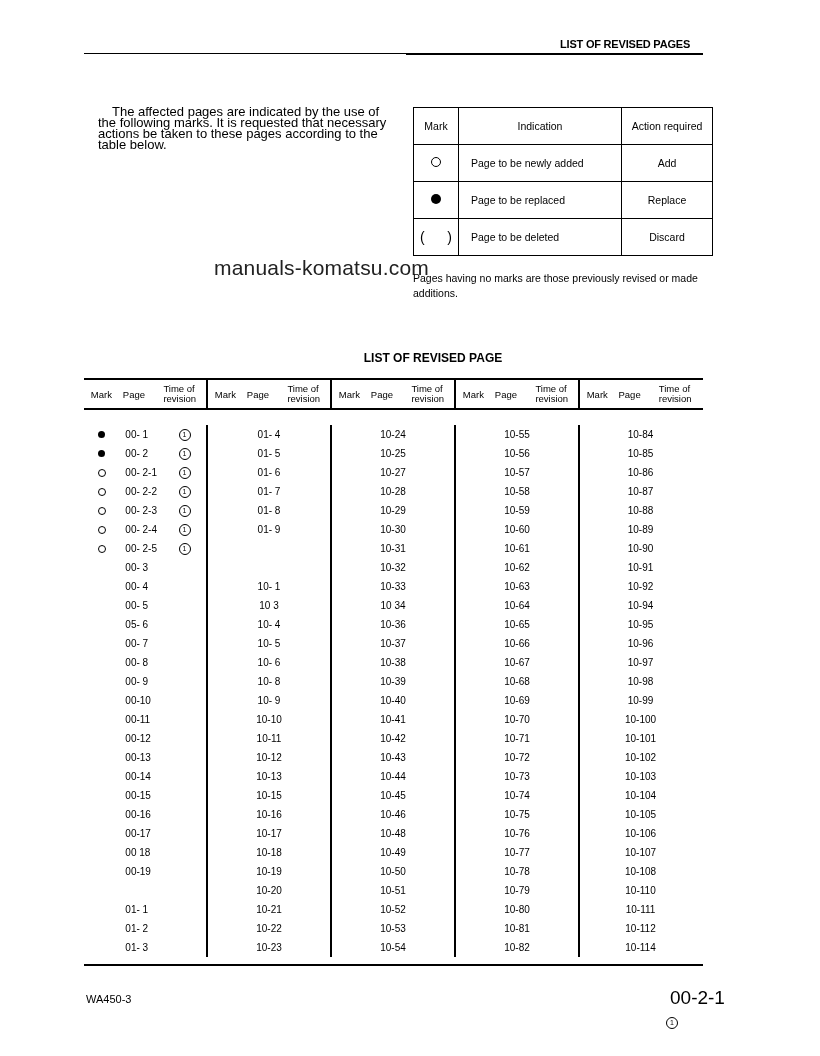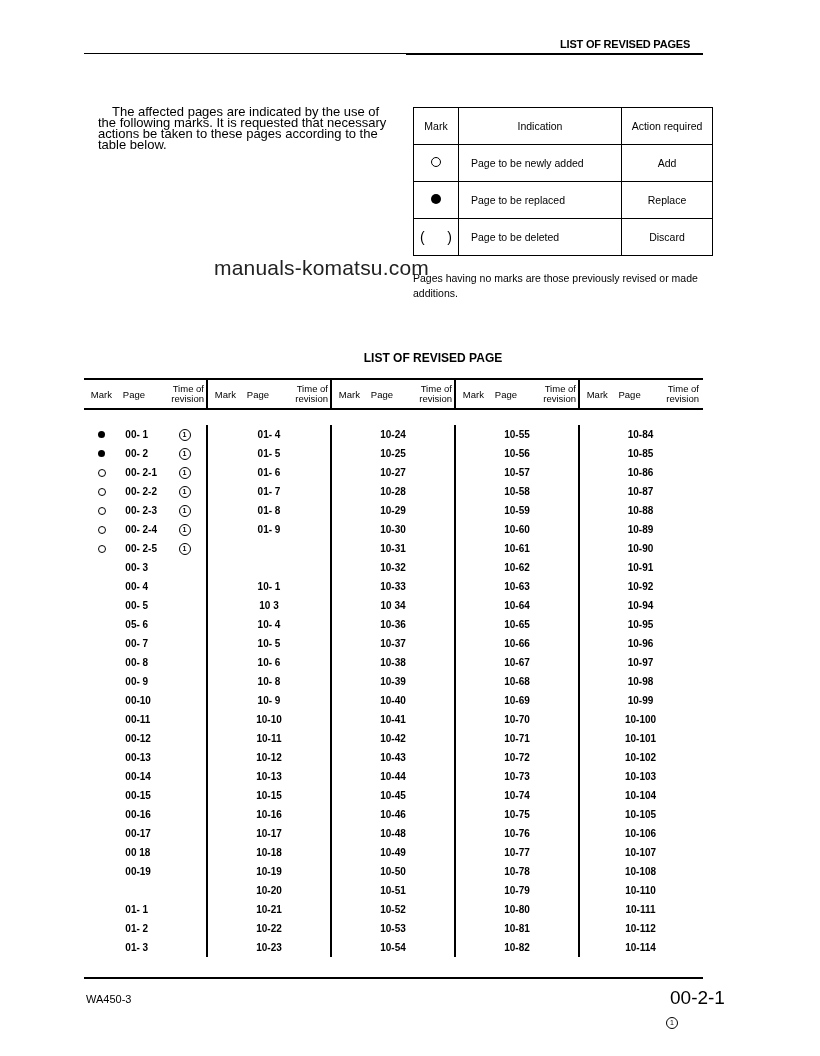--- a/index.html
+++ b/index.html
@@ -17,28 +17,28 @@
   .legend-table .c2h { width: 150px; text-align: center; }
   .legend-table .c3 { width: 90px; }
   .mark-open { display: inline-block; width: 8px; height: 8px; border: 1px solid #000; border-radius: 50%; }
   .mark-filled { display: inline-block; width: 10px; height: 10px; background: #000; border-radius: 50%; }
   .mark-paren { display: flex; justify-content: space-between; padding: 0 6px; font-size: 14px; }
   .watermark { left: 214px; top: 256px; font-size: 21px; color: #222; letter-spacing: 0.2px; }
   .note { left: 413px; top: 271px; width: 300px; font-size: 10.5px; line-height: 15px; }
   .list-title { left: 0; width: 790px; top: 351px; text-align: center; font-size: 12px; font-weight: bold; padding-left: 38px; }
   .rev-table { left: 84px; top: 378px; width: 619px; border-top: 2px solid #000; border-bottom: 2px solid #000; }
   .rev-head { display: flex; height: 28px; border-bottom: 2px solid #000; }
-  .rev-body { display: flex; padding-top: 15px; padding-bottom: 20px; font-weight: bold; }
+  .rev-body { display: flex; padding-top: 15px; padding-bottom: 7px; }
   .grp { width: 124px; flex: 0 0 auto; box-sizing: border-box; }
   .grp:not(:last-child) { border-right: 2px solid #000; }
   .grp:last-child { width: 121px; }
   .rev-head .grp { display: flex; align-items: center; font-size: 9.5px; }
   .hm { width: 36px; text-align: center; }
   .hp { width: 42px; text-align: left; padding-left: 4px; }
-  .ht { width: 42px; text-align: right; line-height: 10px; padding-right: 2px; }
+  .ht { width: 42px; line-height: 10px; padding-right: 2px; }
   .row { display: flex; align-items: center; height: 19px; font-size: 10px; }
   .rm { width: 36px; text-align: center; display: flex; justify-content: center; align-items: center; }
   .rp { width: 48px; text-align: left; padding-left: 6px; box-sizing: border-box; }
   .rt { width: 40px; text-align: left; display: flex; align-items: center; padding-left: 12px; box-sizing: border-box; }
   .rpc { width: 124px; text-align: center; padding-left: 0px; }
   .small-open { display: inline-block; width: 6px; height: 6px; border: 1px solid #000; border-radius: 50%; }
   .small-filled { display: inline-block; width: 7px; height: 7px; background: #000; border-radius: 50%; }
   .circ-num { display: inline-flex; align-items: center; justify-content: center; width: 10px; height: 10px; border: 1px solid #000; border-radius: 50%; font-size: 7px; line-height: 1; }
   .footer-model { left: 86px; top: 993px; font-size: 11px; }
   .footer-page { left: 646px; top: 987px; font-size: 19px; margin-left: 24px; }

